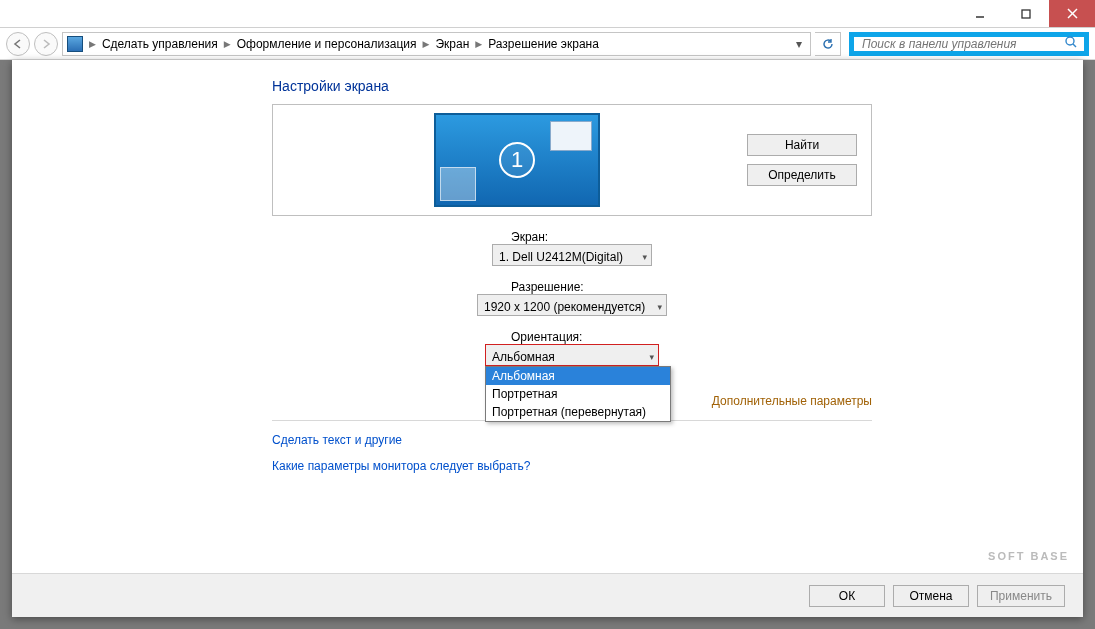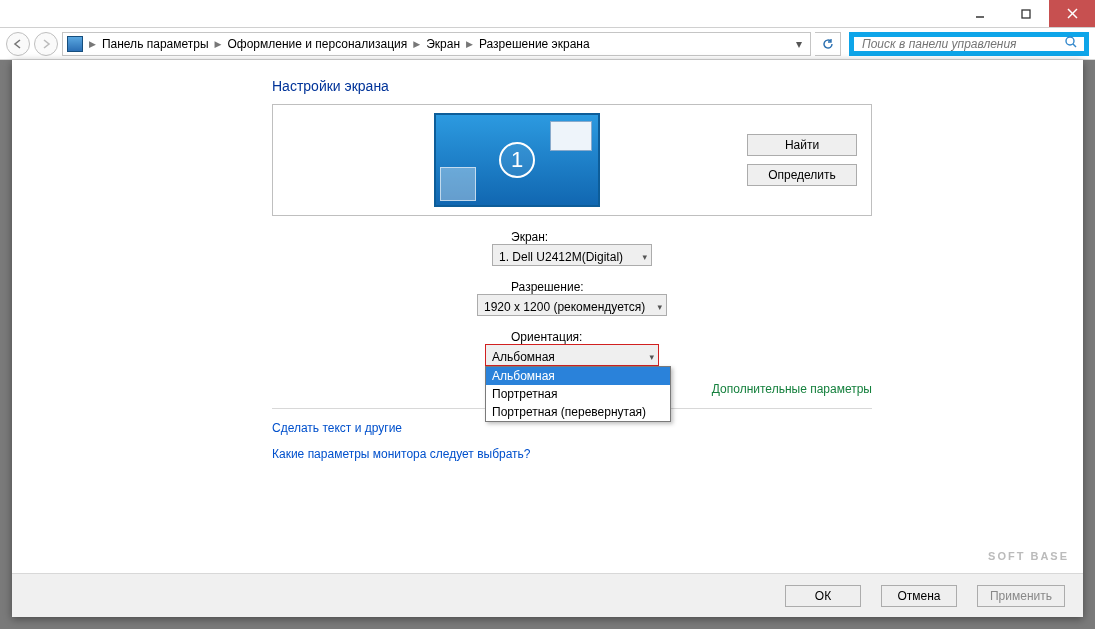--- a/index.html
+++ b/index.html
@@ -88,28 +88,28 @@
   .combo .dd { margin-left:auto; font-size:9px; color:#555; }
   .combo.highlight { border:1px solid #d12020; position:relative; }
 
   .dropdown {
     position:absolute; top:21px; left:-1px; width:186px; border:1px solid #7a7a7a; background:#fff;
     box-shadow: 2px 2px 4px rgba(0,0,0,.25); z-index:10;
   }
   .dropdown-item { padding:2px 6px; }
   .dropdown-item.sel { background:#2a82da; color:#fff; }
 
-  .adv-link { color:#15803d; text-align:right; margin-top:16px; }
+  .adv-link { color:#a16207; text-align:right; margin-top:28px; }
   .linkrow { color:#0050cc; margin-top:12px; }
   .divider { border-top:1px solid #d8d8d8; margin-top:12px; }
 
   .button-bar {
     position:absolute; left:0; right:0; bottom:0; height:44px; background:#f0f0f0;
     border-top:1px solid #d8d8d8; display:flex; align-items:center; justify-content:flex-end;
-    gap:20px; padding-right:18px;
+    gap:8px; padding-right:18px;
   }
 
   .watermark {
     position:absolute; right:14px; bottom:55px; color:#bbb; font-size:11px;
     letter-spacing:2px; font-weight:600;
   }
 </style>
 </head>
 <body>
 
@@ -139,21 +139,21 @@
       </svg>
   </div>
   <div class="nav-fwd">
     <svg width="12" height="12">
         <path d="M4 2 L9 6 L4 10" fill="none" stroke="#bbb" stroke-width="1.6"></path>
       </svg>
   </div>
   <div class="addr">
     <div class="addr-icon"></div>
     <span class="crumb-sep">▶</span>
-    <span class="crumb">Панель параметры</span>
+    <span class="crumb">Сделать управления</span>
     <span class="crumb-sep">▶</span>
     <span class="crumb">Оформление и персонализация</span>
     <span class="crumb-sep">▶</span>
     <span class="crumb">Экран</span>
     <span class="crumb-sep">▶</span>
     <span class="crumb">Разрешение экрана</span>
     <span class="addr-dd">▾</span>
   </div>
   <div class="refresh-btn">
     <svg width="14" height="14" viewBox="0 0 14 14">

